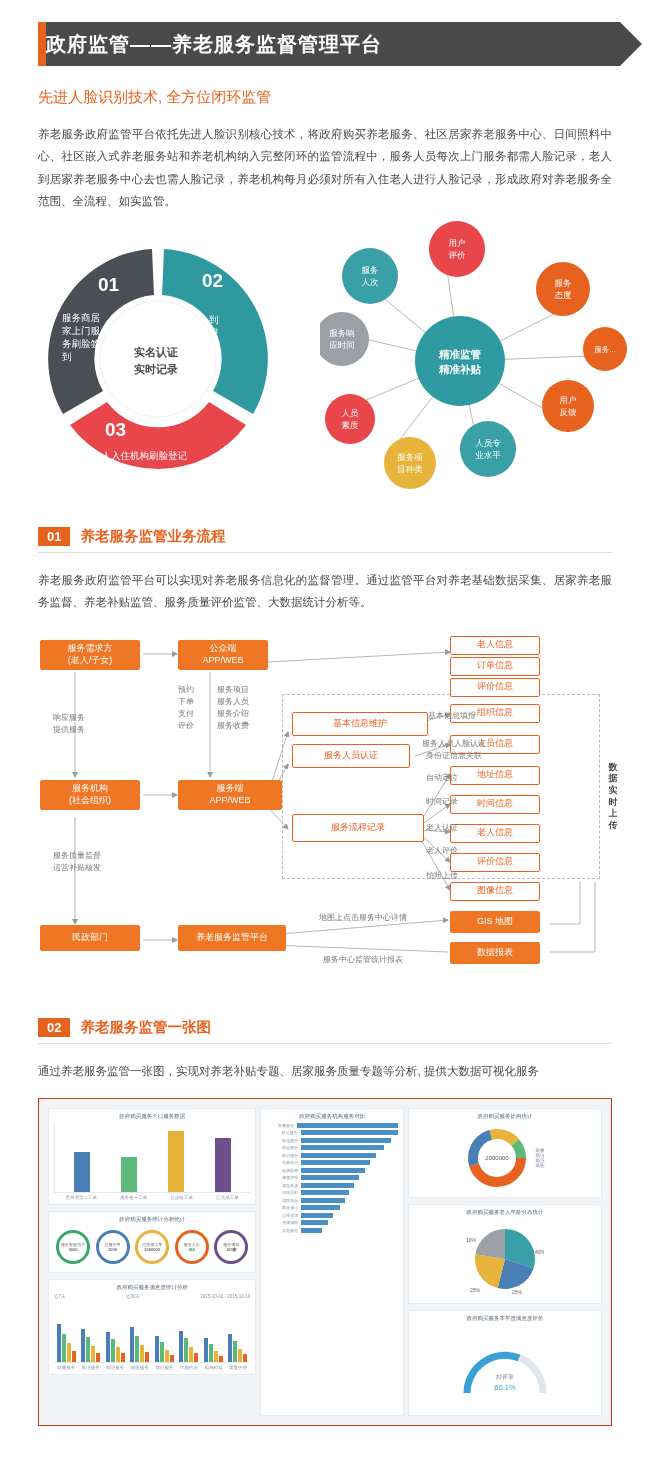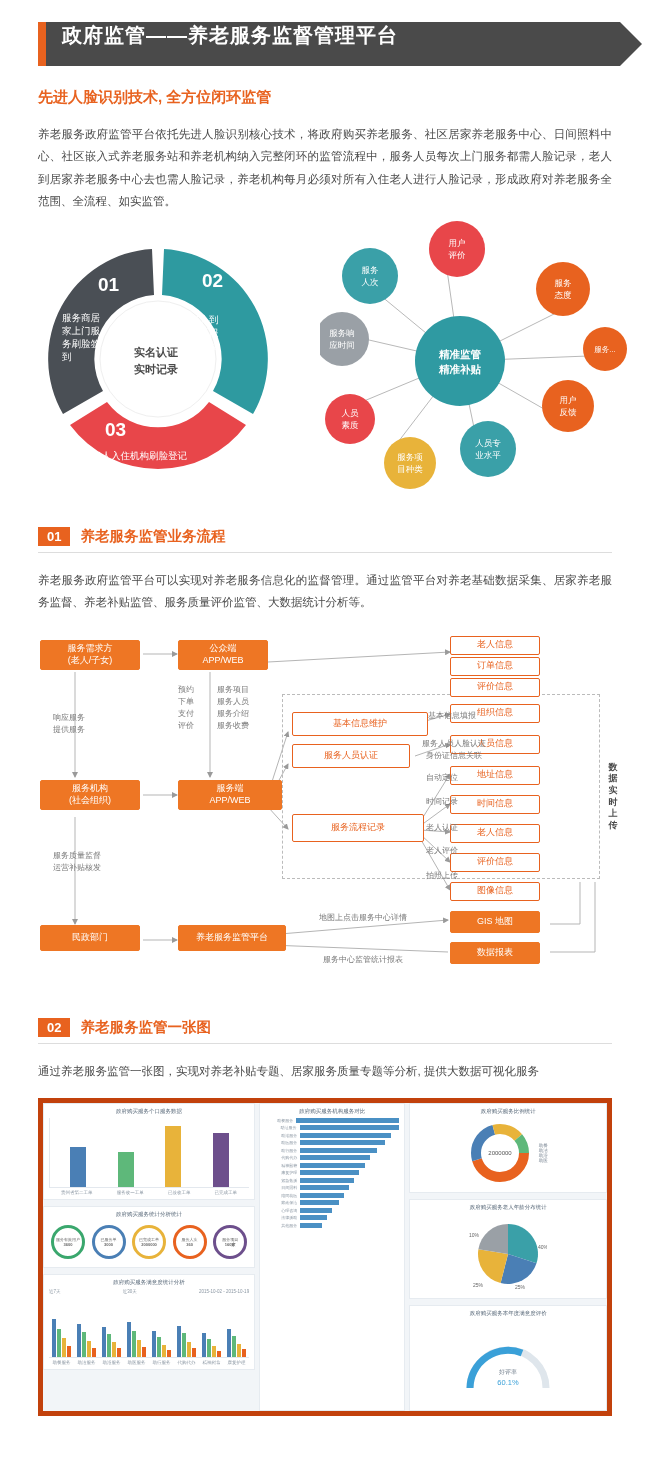--- a/index.html
+++ b/index.html
@@ -18,32 +18,32 @@
     position: relative;
     height: 44px;
     display: flex;
     align-items: center;
   }
   .banner-bar {
     position:absolute; left:0; top:0; bottom:0; width:8px; background:#e8621f;
   }
   .banner-body {
     background:#4a4a4a; height:44px; flex:1; margin-left:8px;
-    display:flex; align-items:flex-start; padding-left:16px; position:relative;
+    display:flex; align-items:center; position:relative;
   }
   .banner-body:after{
     content:""; position:absolute; right:-22px; top:0;
     border-top:22px solid transparent; border-bottom:22px solid transparent;
     border-left:22px solid #4a4a4a;
   }
   .banner-title { color:#fff; font-size:20px; font-weight:bold; letter-spacing:1px; }
 
   .subtitle {
     margin: 22px 38px 0 38px;
-    color:#e8621f; font-size:15px; font-weight:bold;
+    color:#e8621f; font-size:15px; font-weight:normal;
   }
   .para {
     margin: 16px 38px 0 38px;
     font-size:11.5px; line-height:1.95; color:#4a4a4a; text-align:justify;
   }
 
   
   .sec-head { margin:26px 38px 0 38px; display:flex; align-items:center; }
   .sec-num {
     background:#e8621f; color:#fff; font-size:13px; font-weight:bold;
@@ -65,22 +65,22 @@
     position:absolute; border:1px solid #e8621f; background:#fff; color:#e8621f;
     display:flex; align-items:center; justify-content:center; text-align:center;
     line-height:1.25; border-radius:2px;
   }
   .fbox.solid { background:#ee7624; color:#fff; border-color:#ee7624; }
   .flabel { position:absolute; color:#7a7a7a; font-size:8px; line-height:1.5; text-align:center; }
   .dashbox { position:absolute; border:1px dashed #bbb; }
 
   
   .dash {
-    margin:16px 38px 0 38px; background:#f2f5f8; border:5px solid #c2410c;
-    padding:0; display:grid; grid-template-columns: 1.45fr 1fr 1.35fr; gap:4px;
+    margin:16px 38px 0 38px; background:#f2f5f8; border:1px solid #c2410c;
+    padding:9px; display:grid; grid-template-columns: 1.45fr 1fr 1.35fr; gap:4px;
   }
   .card { background:#fff; border:1px solid #e6ebf0; padding:4px 5px; }
   .card-t { font-size:5.5px; color:#5a6a7a; margin-bottom:3px; text-align:center; }
   .bars { display:flex; align-items:flex-end; justify-content:space-around; height:70px; padding:0 4px; border-left:1px solid #e3e8ee; border-bottom:1px solid #e3e8ee;}
   .bar { width:16px; }
   .bar-lbls { display:flex; justify-content:space-around; font-size:4.5px; color:#8b97a3; margin-top:2px;}
   .circles { display:flex; justify-content:space-between; padding:4px 2px; }
   .circ { width:34px; height:34px; border-radius:50%; border:3px solid #ccc; display:flex; flex-direction:column; align-items:center; justify-content:center; font-size:4px; color:#666; }
   .hbars { display:flex; flex-direction:column; gap:2.5px; }
   .hbar-row { display:flex; align-items:center; gap:3px; }

